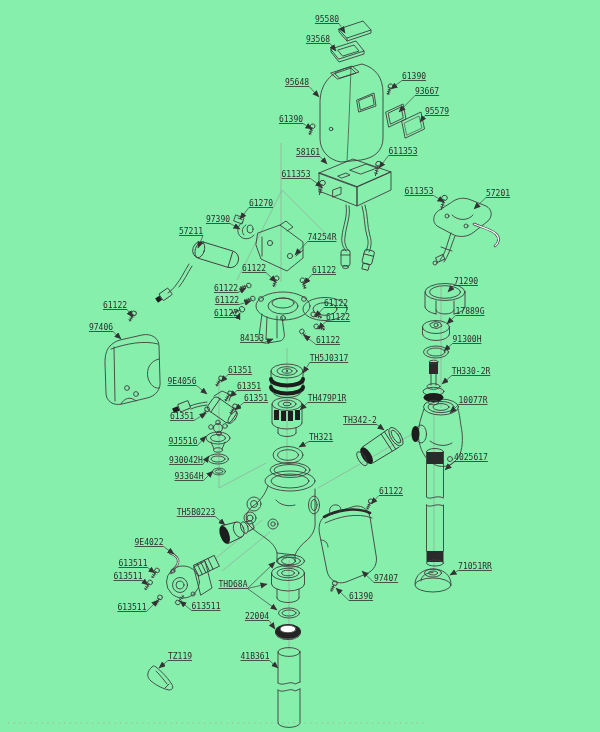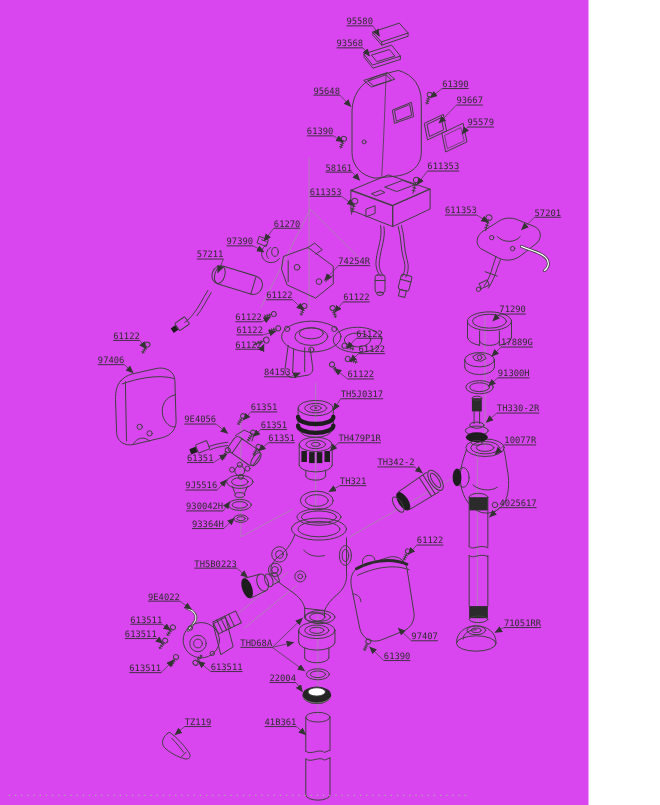--- a/index.html
+++ b/index.html
@@ -1,16 +1,16 @@
 <!DOCTYPE html>
 <html><head>
 <meta charset="utf-8">
 <style>
   html,body{margin:0;padding:0;background:#ffffff;}
-  .stage{width:535px;height:732px;position:relative;background:#d946ef;overflow:hidden;}
+  .stage{width:600px;height:732px;position:relative;background:#86efac;overflow:hidden;}
   svg{display:block;}
   text.part-label{font-family:"DejaVu Sans Mono","Liberation Mono",monospace;}
 </style>
 </head>
 <body>
 
 <div class="stage">
 <svg id="diagram-svg" width="600" height="732" viewBox="0 0 600 732" xmlns="http://www.w3.org/2000/svg">
   <defs>
     <marker id="arrow" markerWidth="8" markerHeight="7" refX="6.5" refY="3" orient="auto" markerUnits="userSpaceOnUse">

